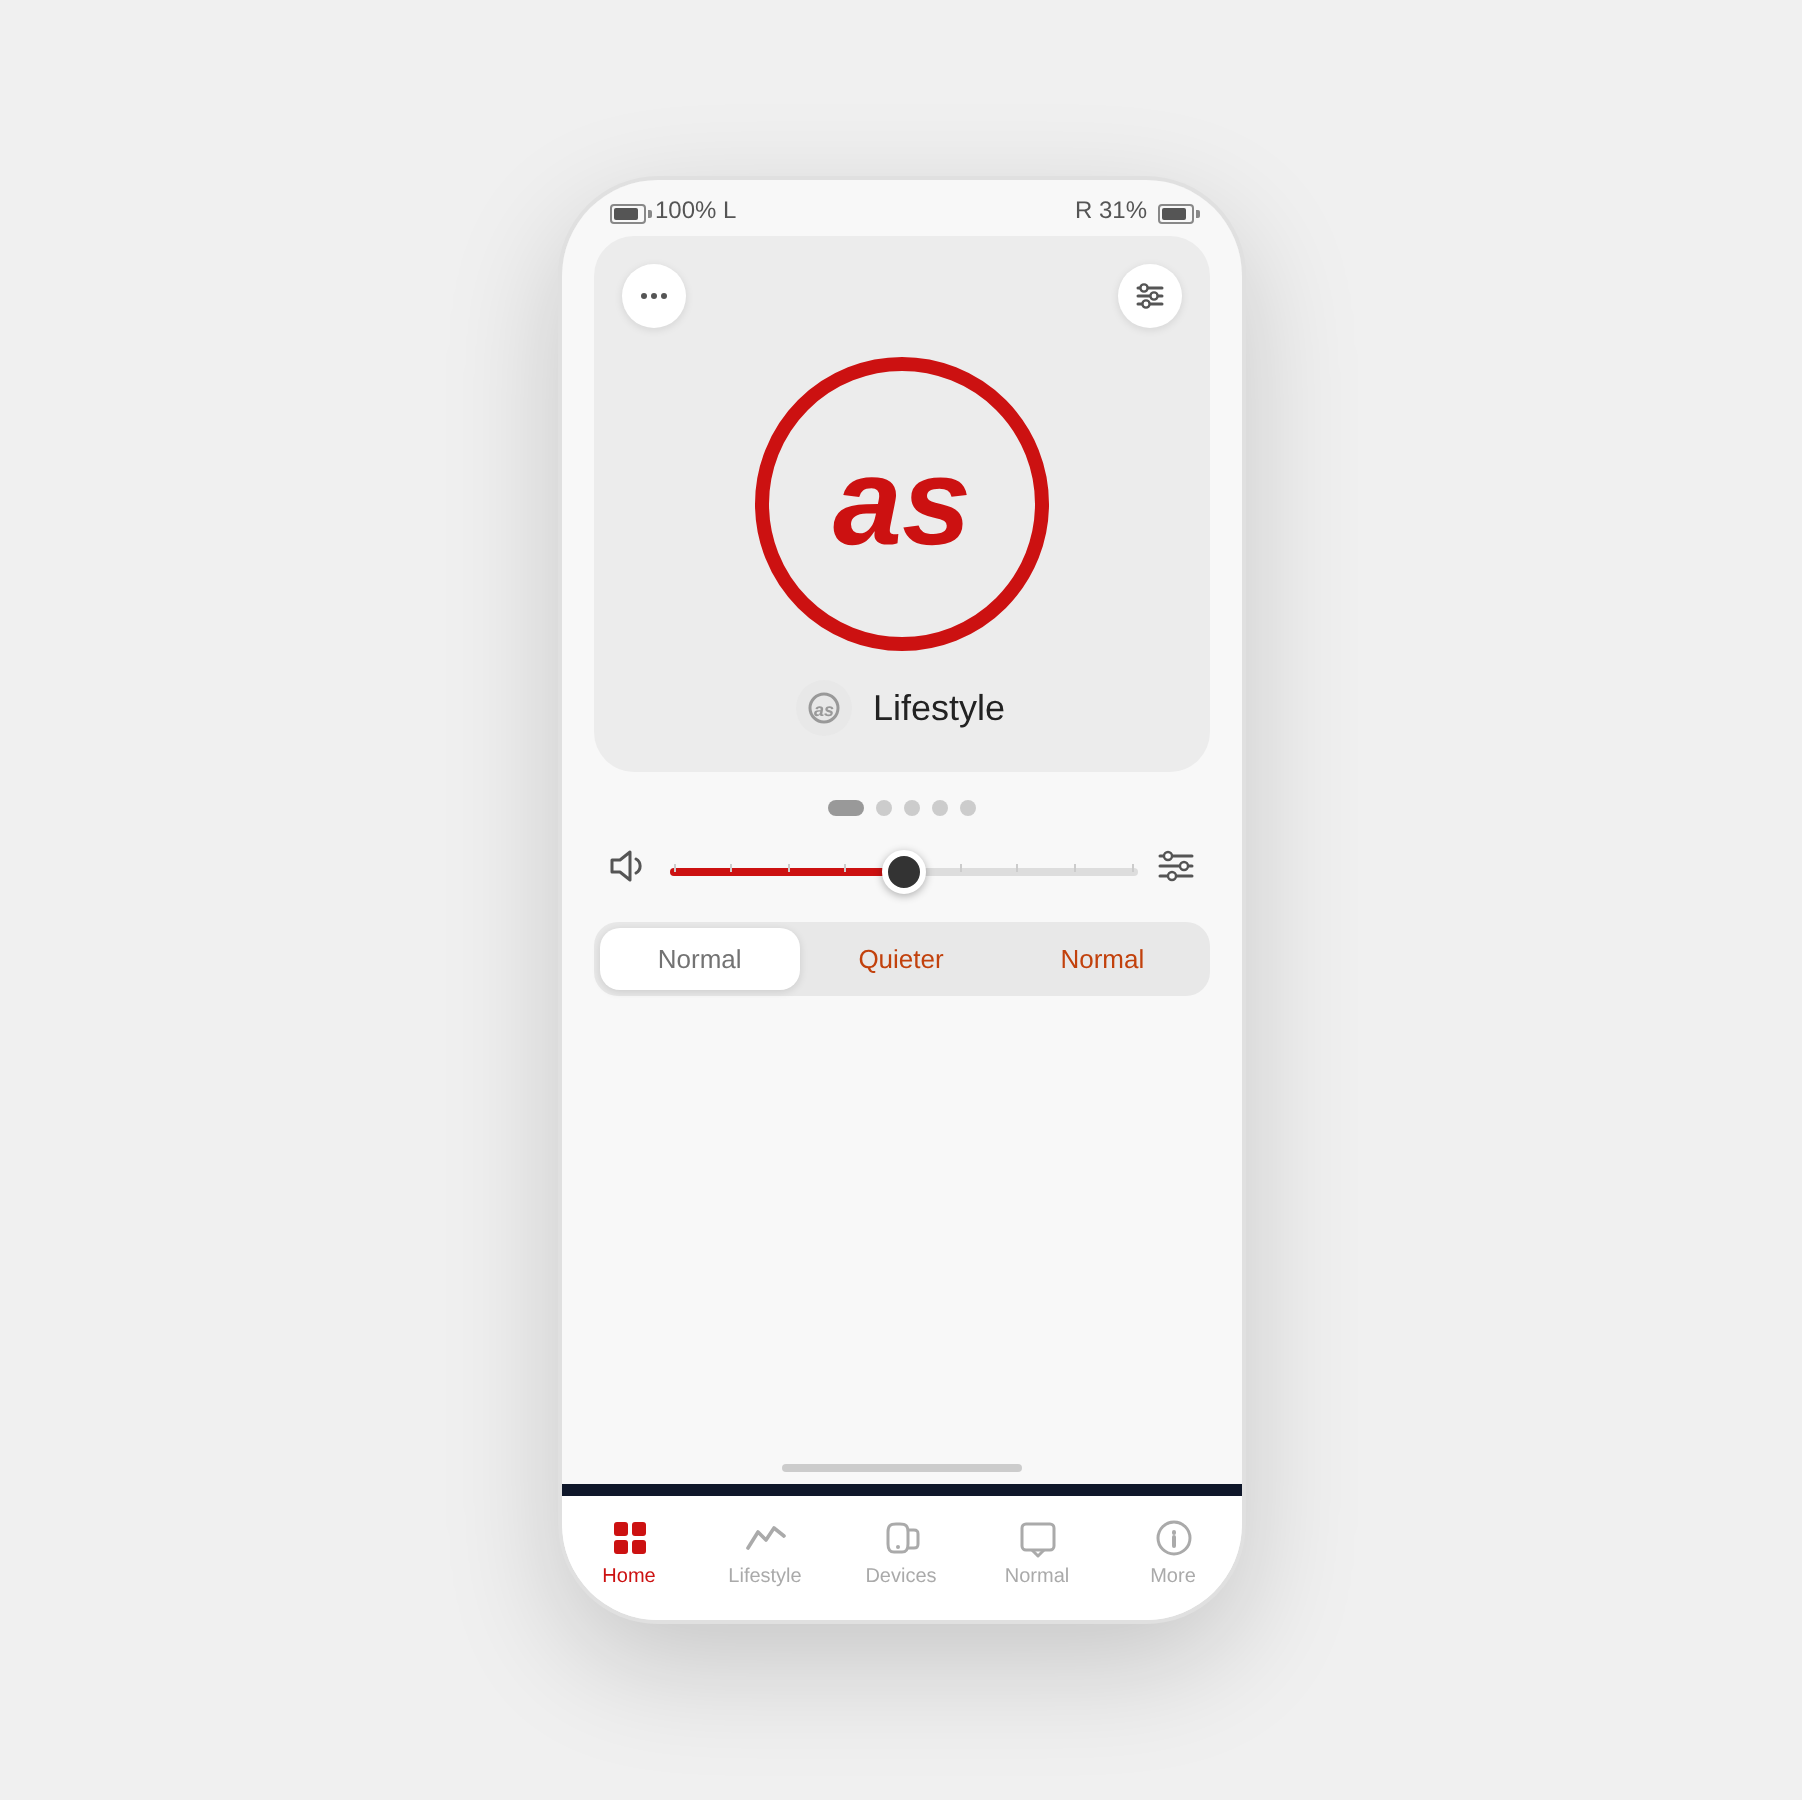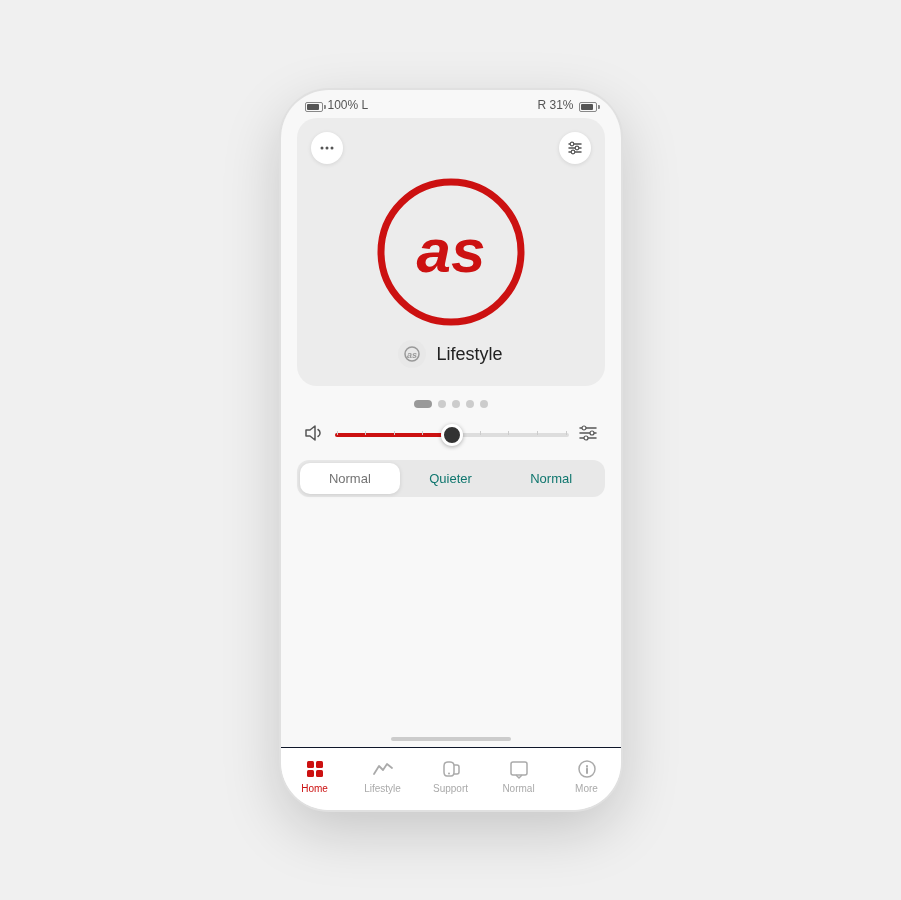--- a/index.html
+++ b/index.html
@@ -311,38 +311,38 @@
       margin: 8px 8px 0;
       flex-shrink: 0;
     }
     .mode-tab {
       flex: 1;
       padding: 8px 4px;
       text-align: center;
       font-size: 13px;
       border-radius: 10px;
       cursor: pointer;
-      color: #0f766e;
+      color: #c2410c;
     }
     .mode-tab.active {
       background: white;
       color: #737373;
       font-weight: 500;
       box-shadow: 0 1px 4px rgba(0,0,0,0.12);
     }
 
     
     .bottom-nav {
       width: 100%;
       display: flex;
       justify-content: space-around;
       align-items: center;
       padding: 10px 0 16px;
       background: white;
-      border-top: 1px solid #0f172a;
+      border-top: 6px solid #0f172a;
       flex-shrink: 0;
       margin-top: auto;
     }
     .nav-item {
       display: flex;
       flex-direction: column;
       align-items: center;
       gap: 3px;
       cursor: pointer;
       min-width: 52px;
@@ -504,21 +504,21 @@
           <polyline points="2,16 7,8 11,12 15,6 20,10" fill="none" stroke="#aaa" stroke-width="1.8" stroke-linecap="round" stroke-linejoin="round"></polyline>
         </svg>
         <span class="nav-label">Lifestyle</span>
       </div>
       <div class="nav-item">
         <svg class="nav-icon" width="22" height="22" viewBox="0 0 22 22">
           <path d="M7 18 C5 18 4 17 4 14 L4 8 C4 5 5 4 8 4 L10 4 C13 4 14 5 14 8 L14 14 C14 17 13 18 11 18 Z" fill="none" stroke="#aaa" stroke-width="1.5"></path>
           <circle cx="9" cy="15.5" r="1" fill="#aaa"></circle>
           <path d="M14 7 L17 7 C18.5 7 19 7.5 19 9 L19 14 C19 15.5 18.5 16 17 16 L14 16" fill="none" stroke="#aaa" stroke-width="1.5"></path>
         </svg>
-        <span class="nav-label">Support</span>
+        <span class="nav-label">Devices</span>
       </div>
       <div class="nav-item">
         <svg class="nav-icon" width="22" height="22" viewBox="0 0 22 22">
           <rect x="3" y="4" width="16" height="13" rx="2" fill="none" stroke="#aaa" stroke-width="1.5"></rect>
           <polyline points="8,17 11,20 14,17" fill="none" stroke="#aaa" stroke-width="1.5" stroke-linejoin="round"></polyline>
         </svg>
         <span class="nav-label">Normal</span>
       </div>
       <div class="nav-item">
         <svg class="nav-icon" width="22" height="22" viewBox="0 0 22 22">

